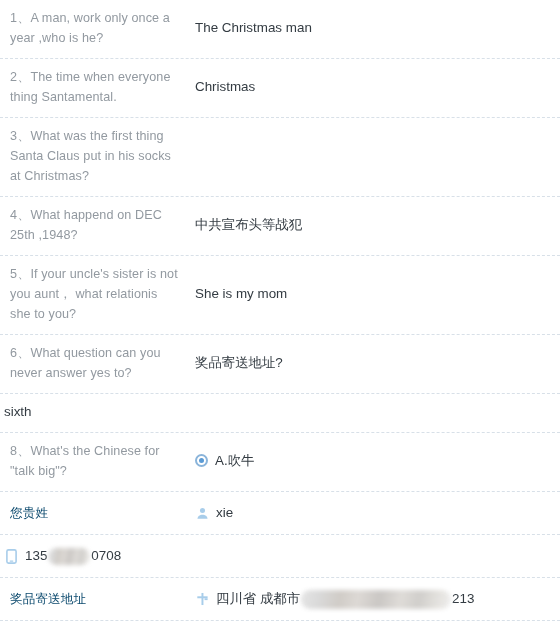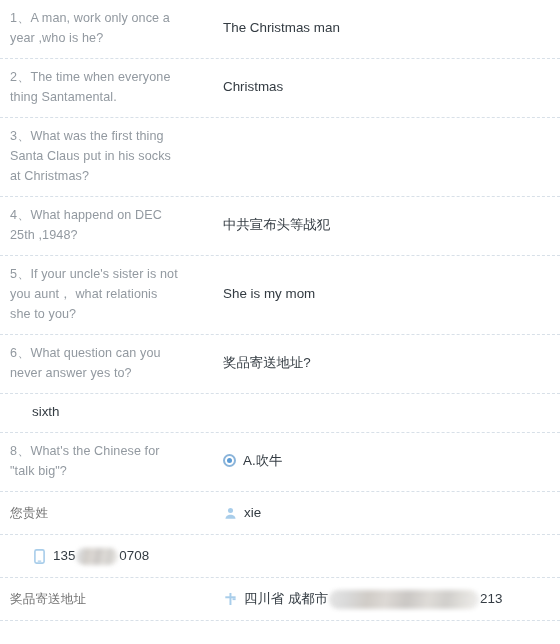--- a/index.html
+++ b/index.html
@@ -51,33 +51,32 @@
     flex: 1;
     box-sizing: border-box;
     padding: 8px 10px 10px 4px;
     color: #333b42;
     font-size: 13.4px;
     line-height: 20px;
     display: flex;
     align-items: flex-start;
     gap: 7px;
     min-height: 20px;
-    margin-left: 28px;
   }
   .a-cell .a-text {
     display: inline-block;
     white-space: pre-wrap;
   }
 
   
   .field-row .q-cell {
     padding-top: 11px;
     padding-bottom: 11px;
     font-size: 12.6px;
-    color: #737373;
+    color: #0c4a6e;
   }
   .field-row .a-cell {
     padding-top: 11px;
     padding-bottom: 11px;
     align-items: center;
   }
 
   
   .radio {
     width: 13px;

